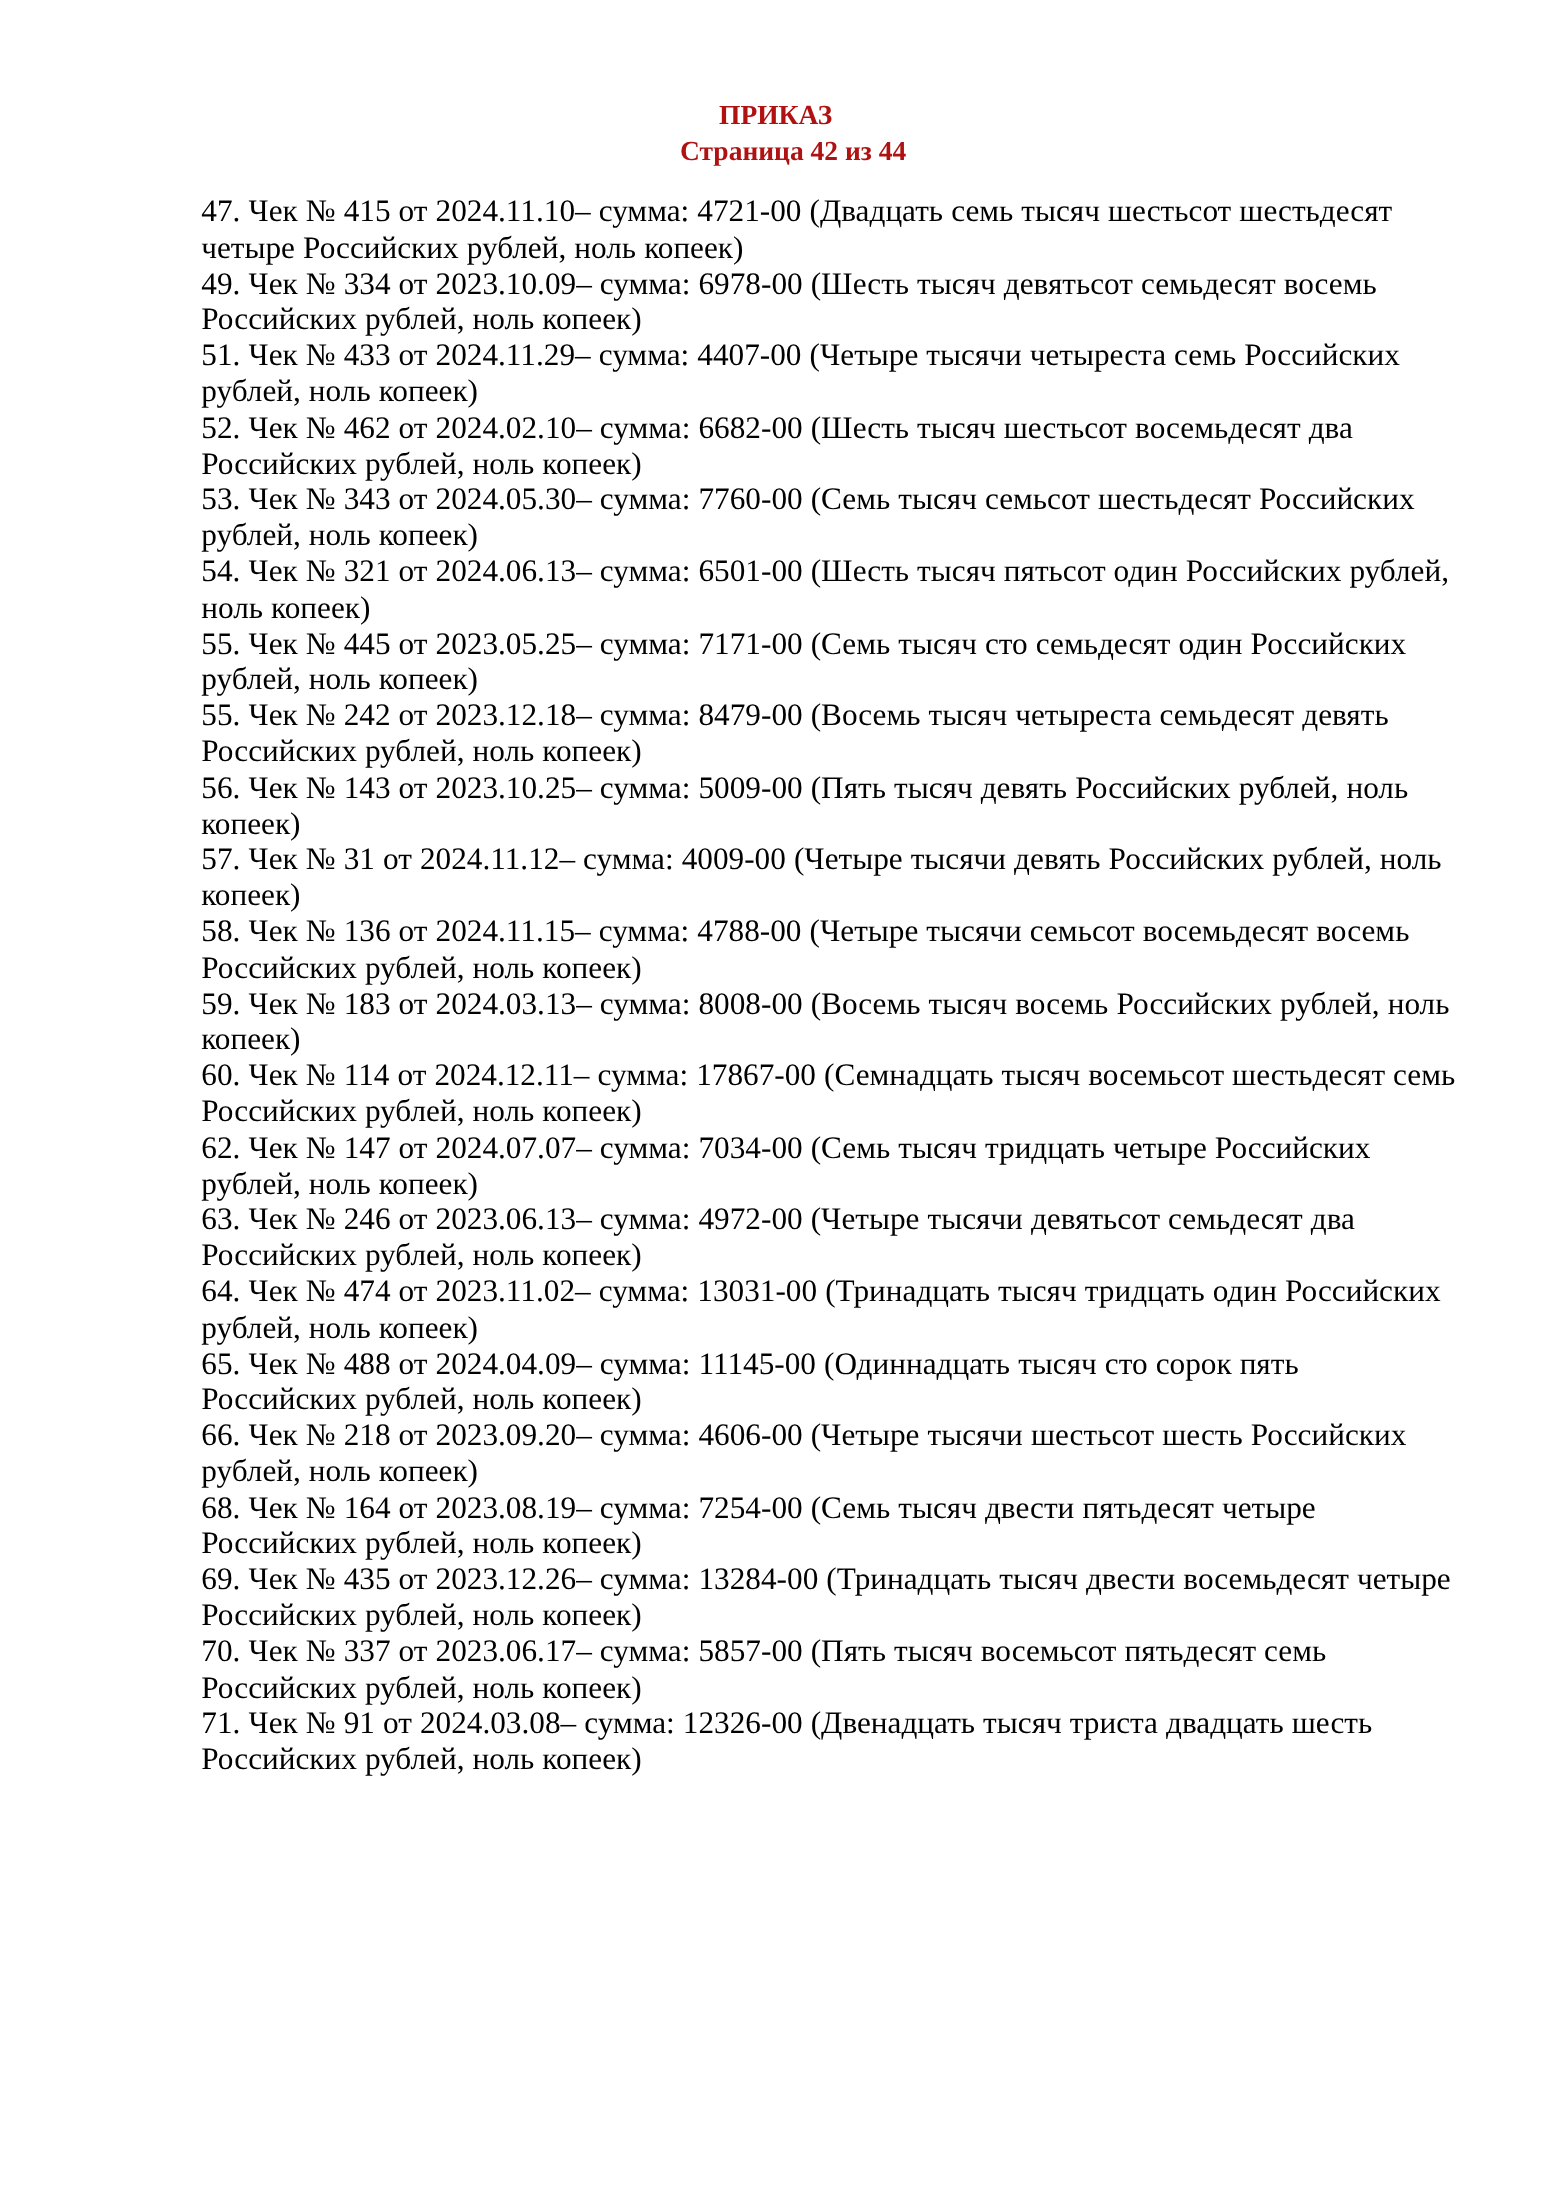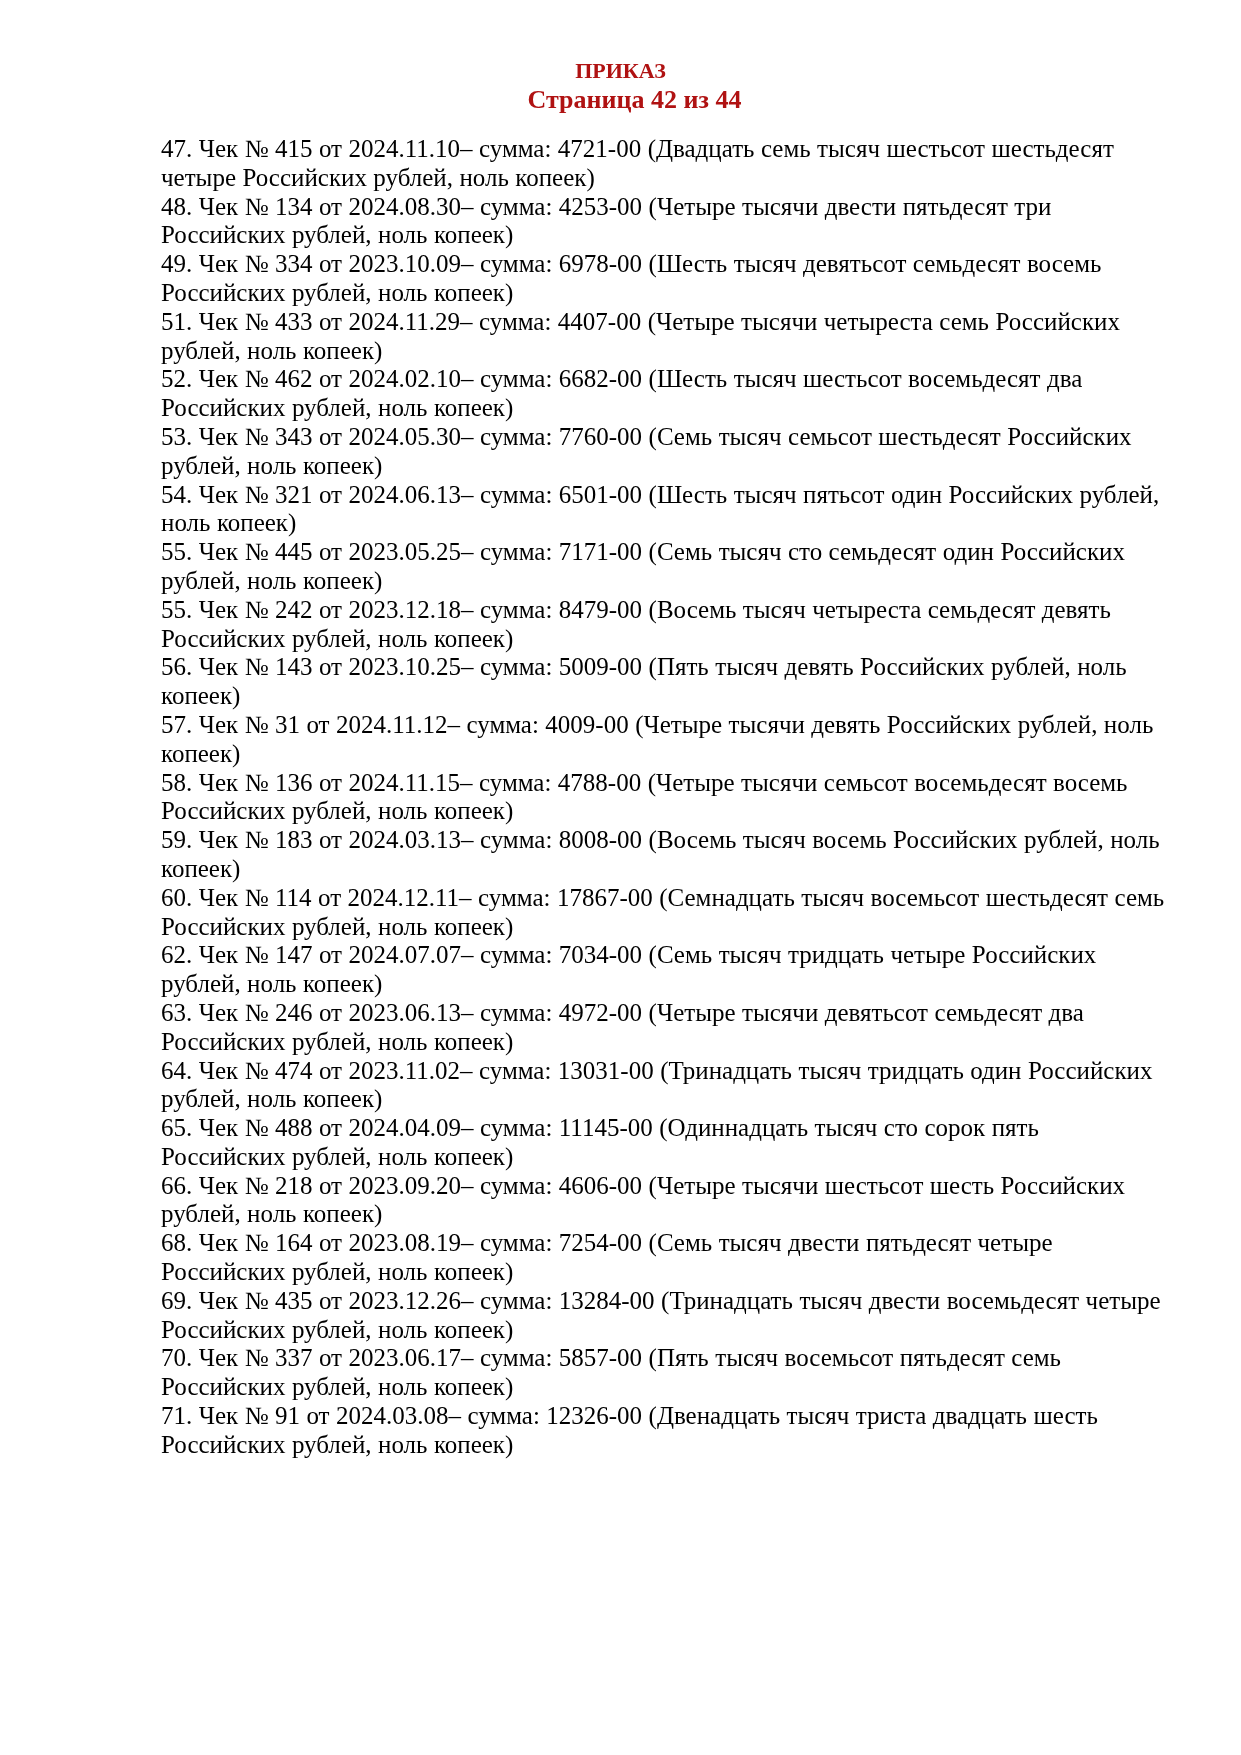--- a/index.html
+++ b/index.html
@@ -21,21 +21,21 @@
     padding-top: 56px;
   }
   .doc-header {
     text-align: center;
     font-weight: bold;
     font-size: 22px;
     line-height: 29px;
     color: #B01212;
   }
   .doc-header .subtitle {
-    font-size: 26px;
+    font-size: 22px;
     line-height: 29px;
     padding-left: 28px;
   }
   .check-list {
     margin-top: 21px;
     padding-left: 161px;
     padding-right: 76px;
     font-size: 25px;
     line-height: 28.8px;
     text-align: left;
@@ -43,27 +43,26 @@
   .entry {
     margin: 0;
     padding: 0;
     word-spacing: 0.2px;
   }
 </style>
 </head>
 <body>
 
 <div class="page">
-  <div class="doc-header" style="color: rgb(176, 18, 18);">
+  <div class="doc-header" style="color: rgb(176, 18, 18); margin-top: 21px;">
     <div class="title">ПРИКАЗ</div>
     <div class="subtitle">Страница 42 из 44</div>
   </div>
   <div class="check-list">
       <p class="entry">47. Чек № 415 от 2024.11.10– сумма: 4721-00 (Двадцать семь тысяч шестьсот шестьдесят четыре Российских рублей, ноль копеек)</p>
-      <p class="entry">48. Чек № 134 от 2024.08.30– сумма: 4253-00 (Четыре тысячи двести пятьдесят три Российских рублей, ноль копеек)</p>
       <p class="entry">49. Чек № 334 от 2023.10.09– сумма: 6978-00 (Шесть тысяч девятьсот семьдесят восемь Российских рублей, ноль копеек)</p>
       <p class="entry">51. Чек № 433 от 2024.11.29– сумма: 4407-00 (Четыре тысячи четыреста семь Российских рублей, ноль копеек)</p>
       <p class="entry">52. Чек № 462 от 2024.02.10– сумма: 6682-00 (Шесть тысяч шестьсот восемьдесят два Российских рублей, ноль копеек)</p>
       <p class="entry">53. Чек № 343 от 2024.05.30– сумма: 7760-00 (Семь тысяч семьсот шестьдесят Российских рублей, ноль копеек)</p>
       <p class="entry">54. Чек № 321 от 2024.06.13– сумма: 6501-00 (Шесть тысяч пятьсот один Российских рублей, ноль копеек)</p>
       <p class="entry">55. Чек № 445 от 2023.05.25– сумма: 7171-00 (Семь тысяч сто семьдесят один Российских рублей, ноль копеек)</p>
       <p class="entry">55. Чек № 242 от 2023.12.18– сумма: 8479-00 (Восемь тысяч четыреста семьдесят девять Российских рублей, ноль копеек)</p>
       <p class="entry">56. Чек № 143 от 2023.10.25– сумма: 5009-00 (Пять тысяч девять Российских рублей, ноль копеек)</p>
       <p class="entry">57. Чек № 31 от 2024.11.12– сумма: 4009-00 (Четыре тысячи девять Российских рублей, ноль копеек)</p>
       <p class="entry">58. Чек № 136 от 2024.11.15– сумма: 4788-00 (Четыре тысячи семьсот восемьдесят восемь Российских рублей, ноль копеек)</p>

